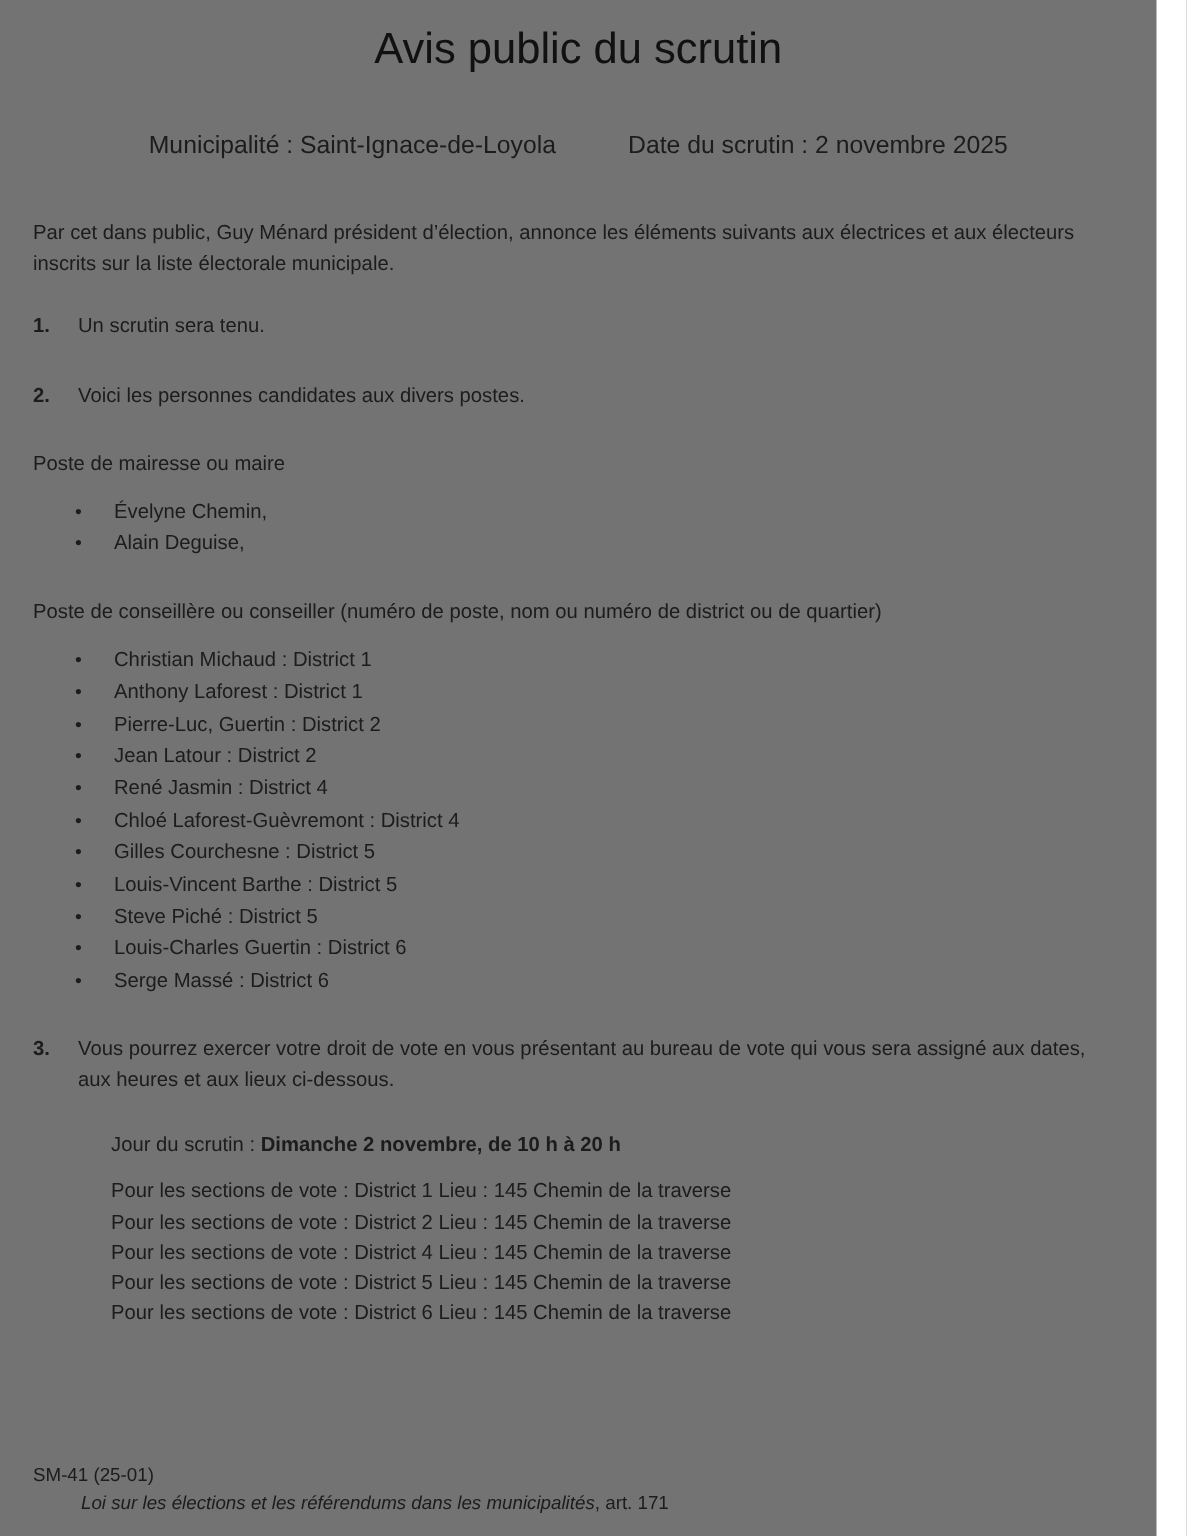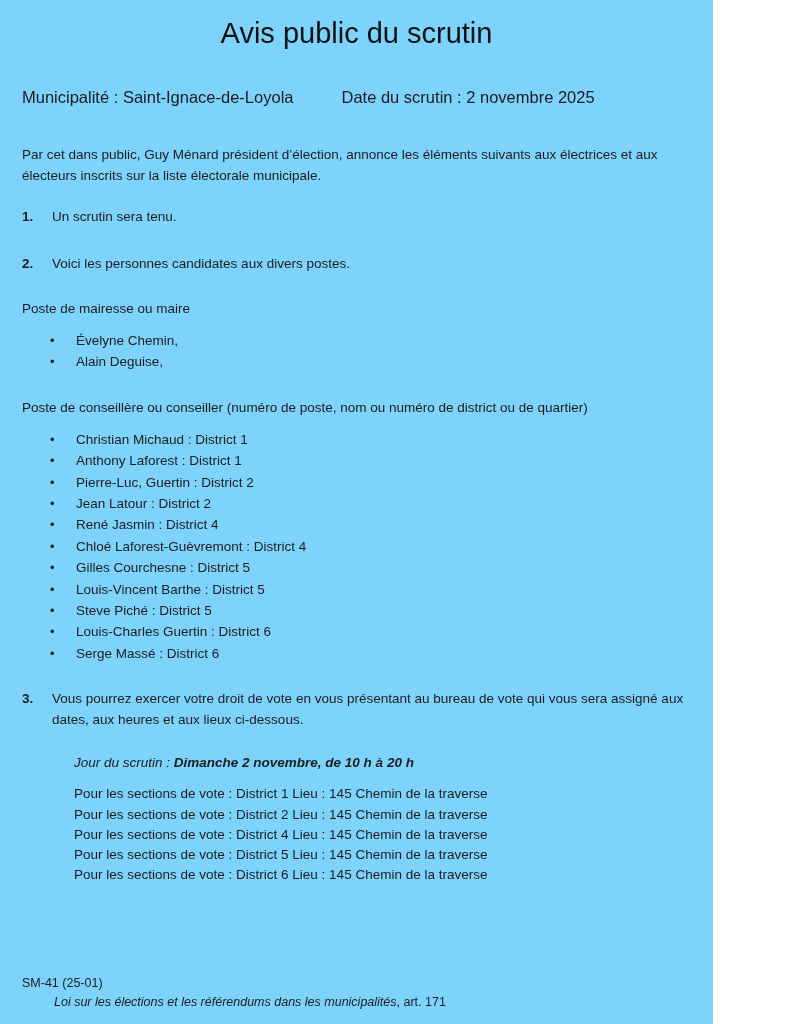--- a/index.html
+++ b/index.html
@@ -1,20 +1,20 @@
 <!DOCTYPE html>
 <html><head>
 <meta charset="utf-8">
 <style>
   * { box-sizing: border-box; }
   html, body { margin: 0; padding: 0; background: #ffffff; }
   .page {
-    width: 713px;
+    width: 771px;
     height: 1024px;
-    background: #7dd3fc;
+    background: #737373;
     color: #1c1c1c;
     font-family: "Liberation Sans", sans-serif;
     font-size: 13.5px;
     line-height: 21px;
     padding: 14px 22px 16px 22px;
     position: relative;
     overflow: hidden;
   }
   .title {
     font-size: 29px;
@@ -24,20 +24,21 @@
     line-height: 38px;
     color: #111111;
   }
   .subhead {
     margin-top: 34px;
     font-size: 16.5px;
     line-height: 22px;
     display: flex;
     gap: 48px;
     white-space: nowrap;
+    justify-content: center;
   }
   .intro {
     margin: 36px 0 0 0;
     max-width: 745px;
   }
   .num-item {
     display: flex;
     align-items: flex-start;
     margin-top: 20px;
     max-width: 747px;
@@ -63,21 +64,20 @@
     align-items: flex-start;
     line-height: 21.4px;
   }
   .bullets .bullet {
     flex: 0 0 26px;
     margin-left: 28px;
     font-size: 13px;
   }
   .jour {
     margin: 22px 0 0 52px;
-    font-style: italic;
   }
   .jour .bold { font-weight: 700; }
   .sections {
     margin: 11px 0 0 52px;
     line-height: 20.3px;
   }
   .footer {
     position: absolute;
     left: 22px;
     bottom: 12px;

